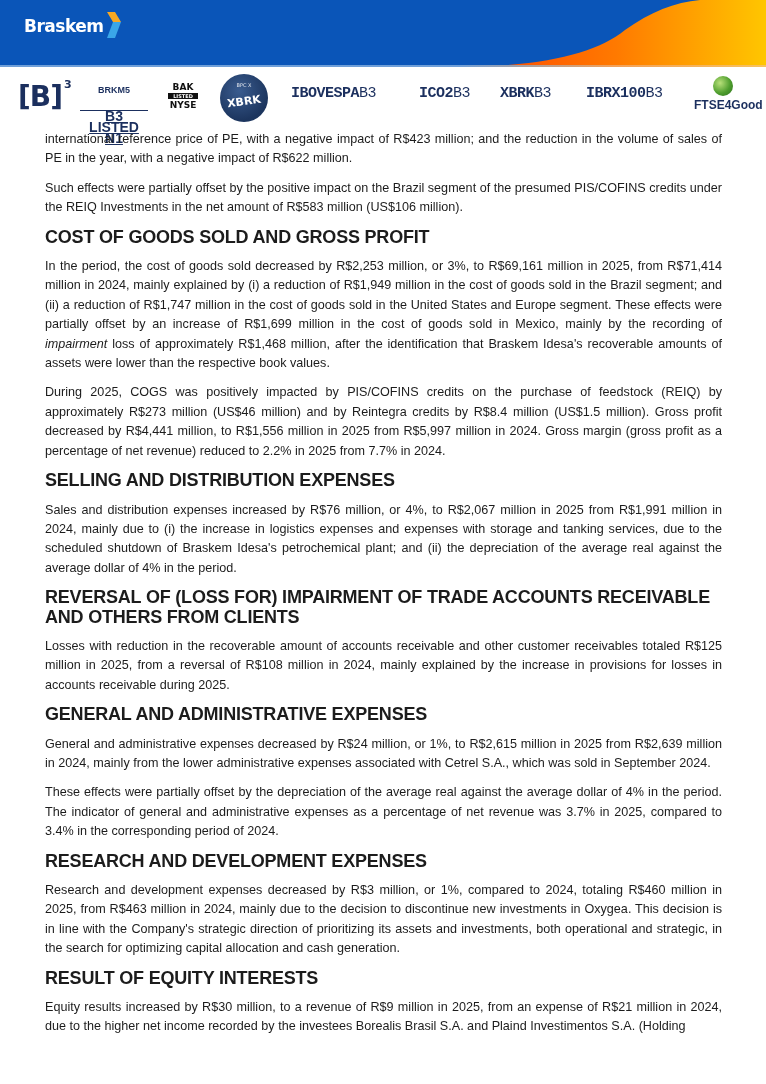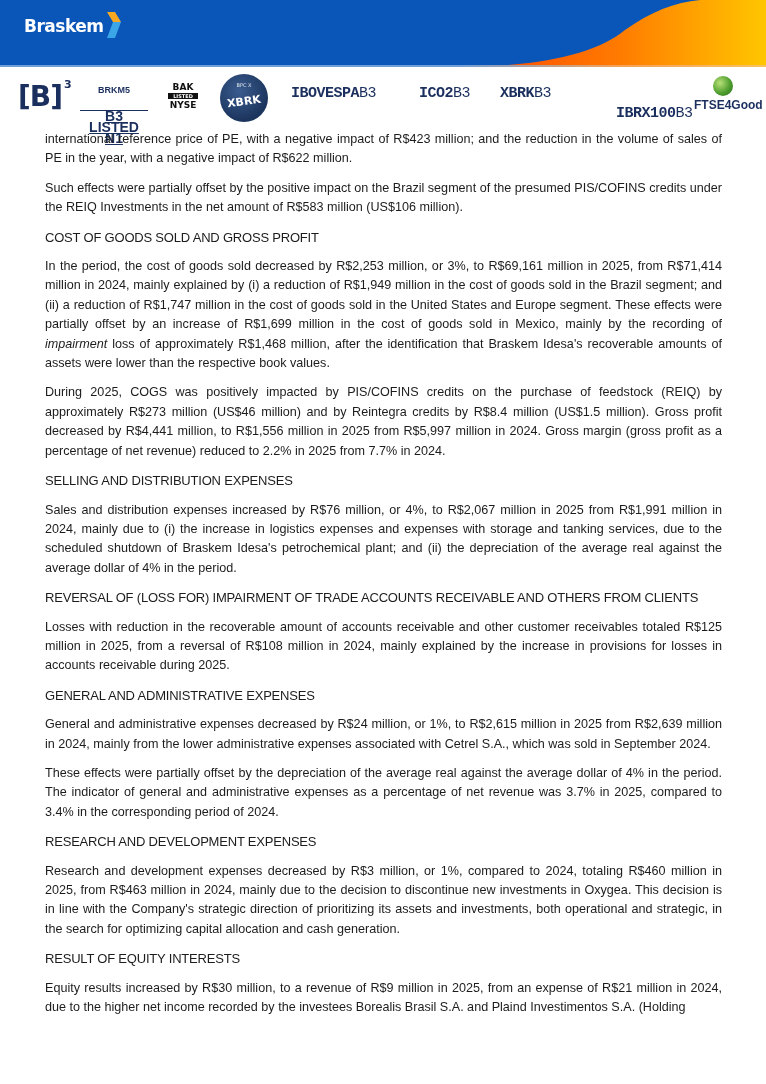--- a/index.html
+++ b/index.html
@@ -63,21 +63,21 @@
     }
     .ftse .label { font-size: 12px; color: #1b2f5e; font-weight: bold; margin-top: 2px; }
 
     .content {
       position: absolute; left: 45px; top: 130px; width: 677px;
       font-family: "Liberation Sans", sans-serif; font-size: 12.6px; line-height: 19.4px;
       color: #1c1c1c;
     }
     .content p { text-align: justify; margin-bottom: 10px; }
     .content h3 {
-      font-size: 13px; font-weight: normal; margin-bottom: 10px; line-height: 19.4px;
+      font-size: 18px; font-weight: bold; margin-bottom: 10px; line-height: 19.4px;
       letter-spacing: -0.2px;
     }
     .content em { font-style: italic; margin-top: 8px; }
   </style>
 </head>
 <body>
 
 <div class="banner">
   <svg class="wave" width="766" height="66" viewBox="0 0 766 66">
     <defs>
@@ -118,21 +118,21 @@
   </div>
   <div class="logo idx" style="left:291px;">
     <span>IBOVESPA</span><span class="suffix">B3</span>
   </div>
   <div class="logo idx" style="left:419px;">
     <span>ICO2</span><span class="suffix">B3</span>
   </div>
   <div class="logo idx" style="left:500px;">
     <span>XBRK</span><span class="suffix">B3</span>
   </div>
-  <div class="logo idx" style="left:616px;margin-top:20px;">
+  <div class="logo idx" style="left:586px;">
     <span>IBRX100</span><span class="suffix">B3</span>
   </div>
   <div class="logo ftse">
     <div class="globe"></div>
     <div class="label">FTSE4Good</div>
   </div>
 </div>
 
 <div class="content">
   <p>international reference price of PE, with a negative impact of R$423 million; and the reduction in the volume of sales of PE in the year, with a negative impact of R$622 million.</p>

